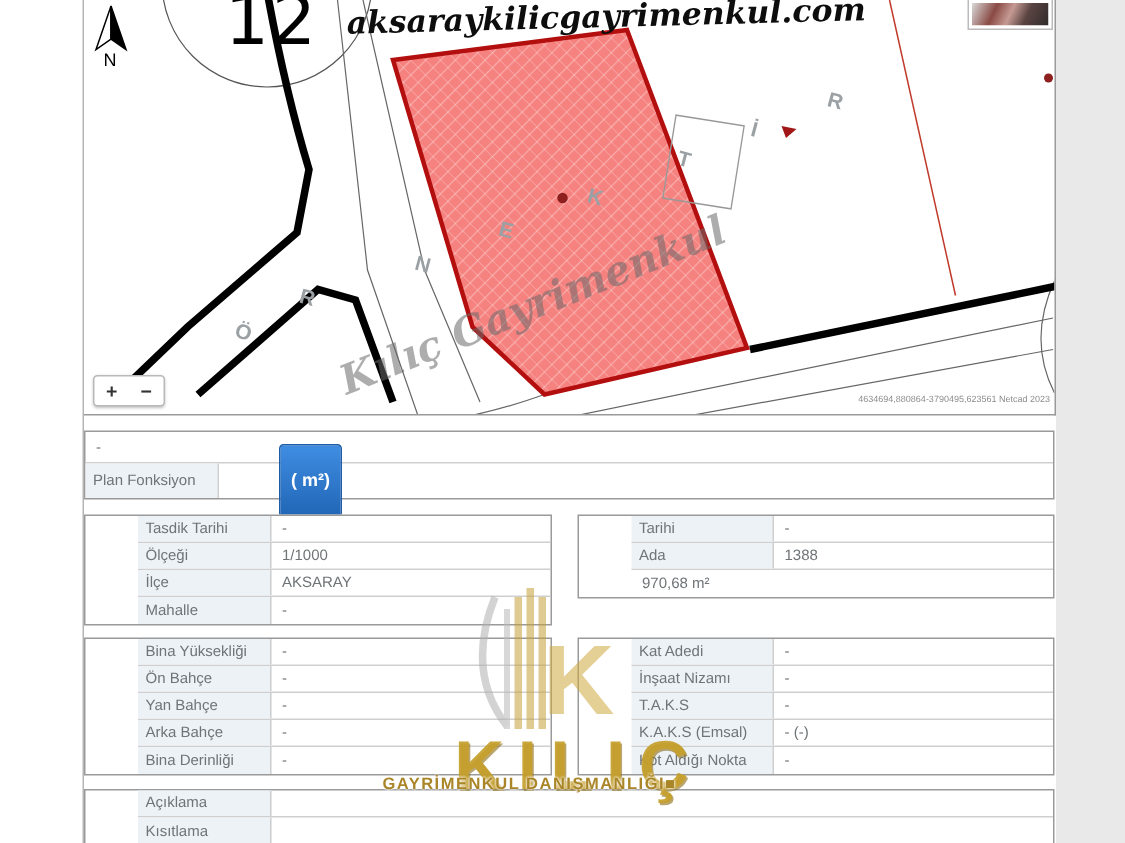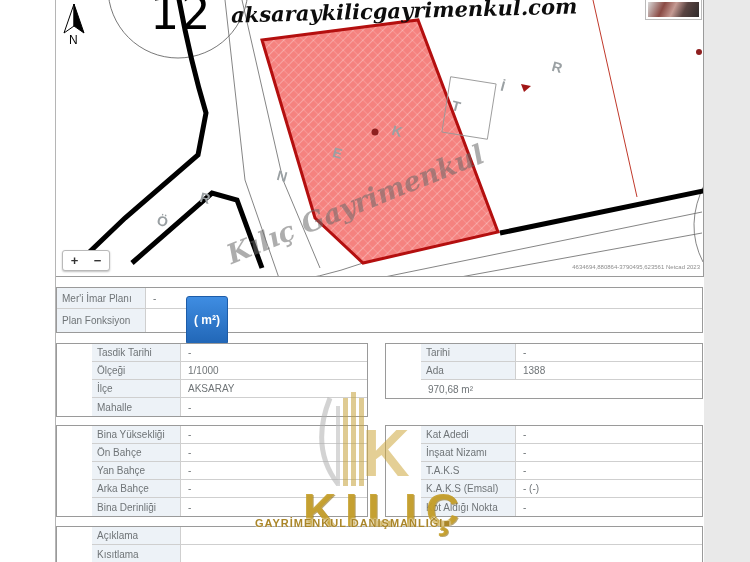--- a/index.html
+++ b/index.html
@@ -146,21 +146,20 @@
     <path d="M30,10 Q10,60 38,96" fill="none" stroke="#b0b0b0" stroke-width="5"></path>
     <text x="62" y="88" font-size="66" font-weight="bold" font-family="Liberation Sans, sans-serif" fill="#cfa93f">K</text>
   </svg>
   <div id="wm-brand">KILIÇ</div>
   <div id="wm-sub">
     <span>GAYRİMENKUL DANIŞMANLIĞI</span><span>■</span>
   </div>
 
   <div id="tbl-plan" class="tbl r21">
       <div class="trow">
-        <span class="tlabel">Mer'i İmar Planı</span>
         <div class="tval">-</div>
       </div>
       <div class="trow">
         <span class="tlabel">Plan Fonksiyon</span>
         <div class="tval">
           <span class="btn-blue">( m²)</span>
         </div>
       </div>
     </div>
   <div id="tbl-left1" class="tbl r18">

